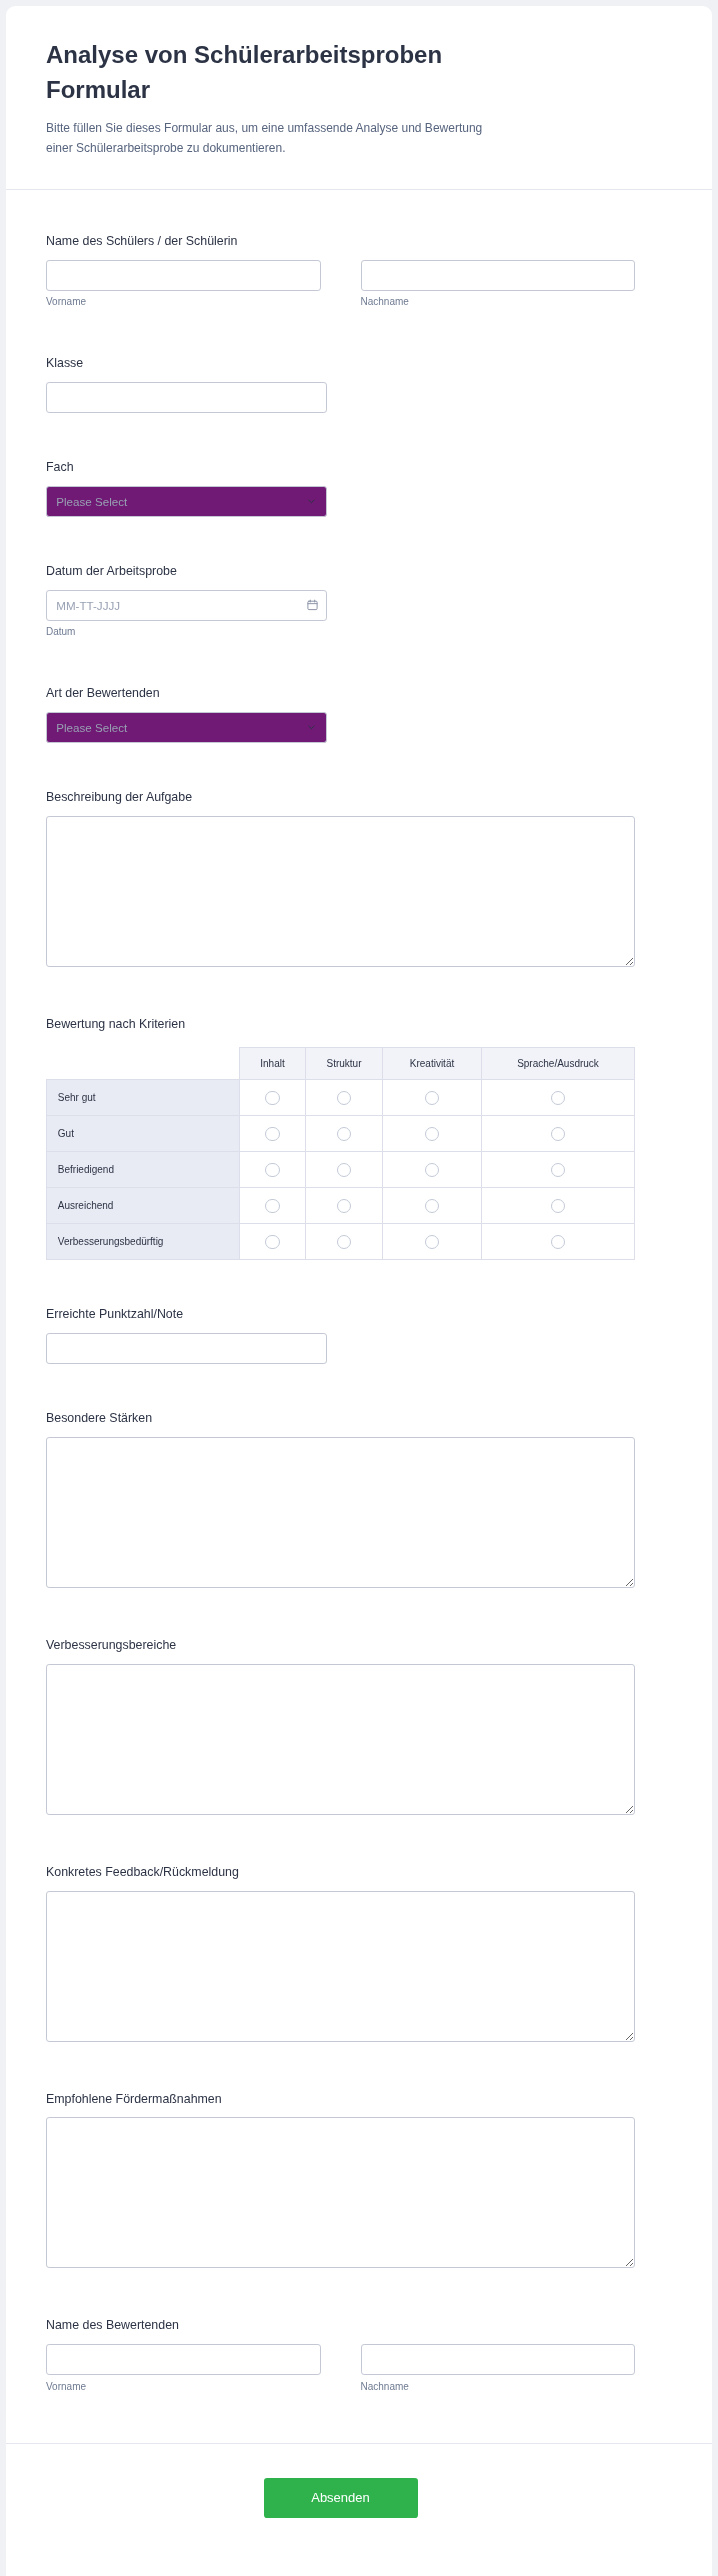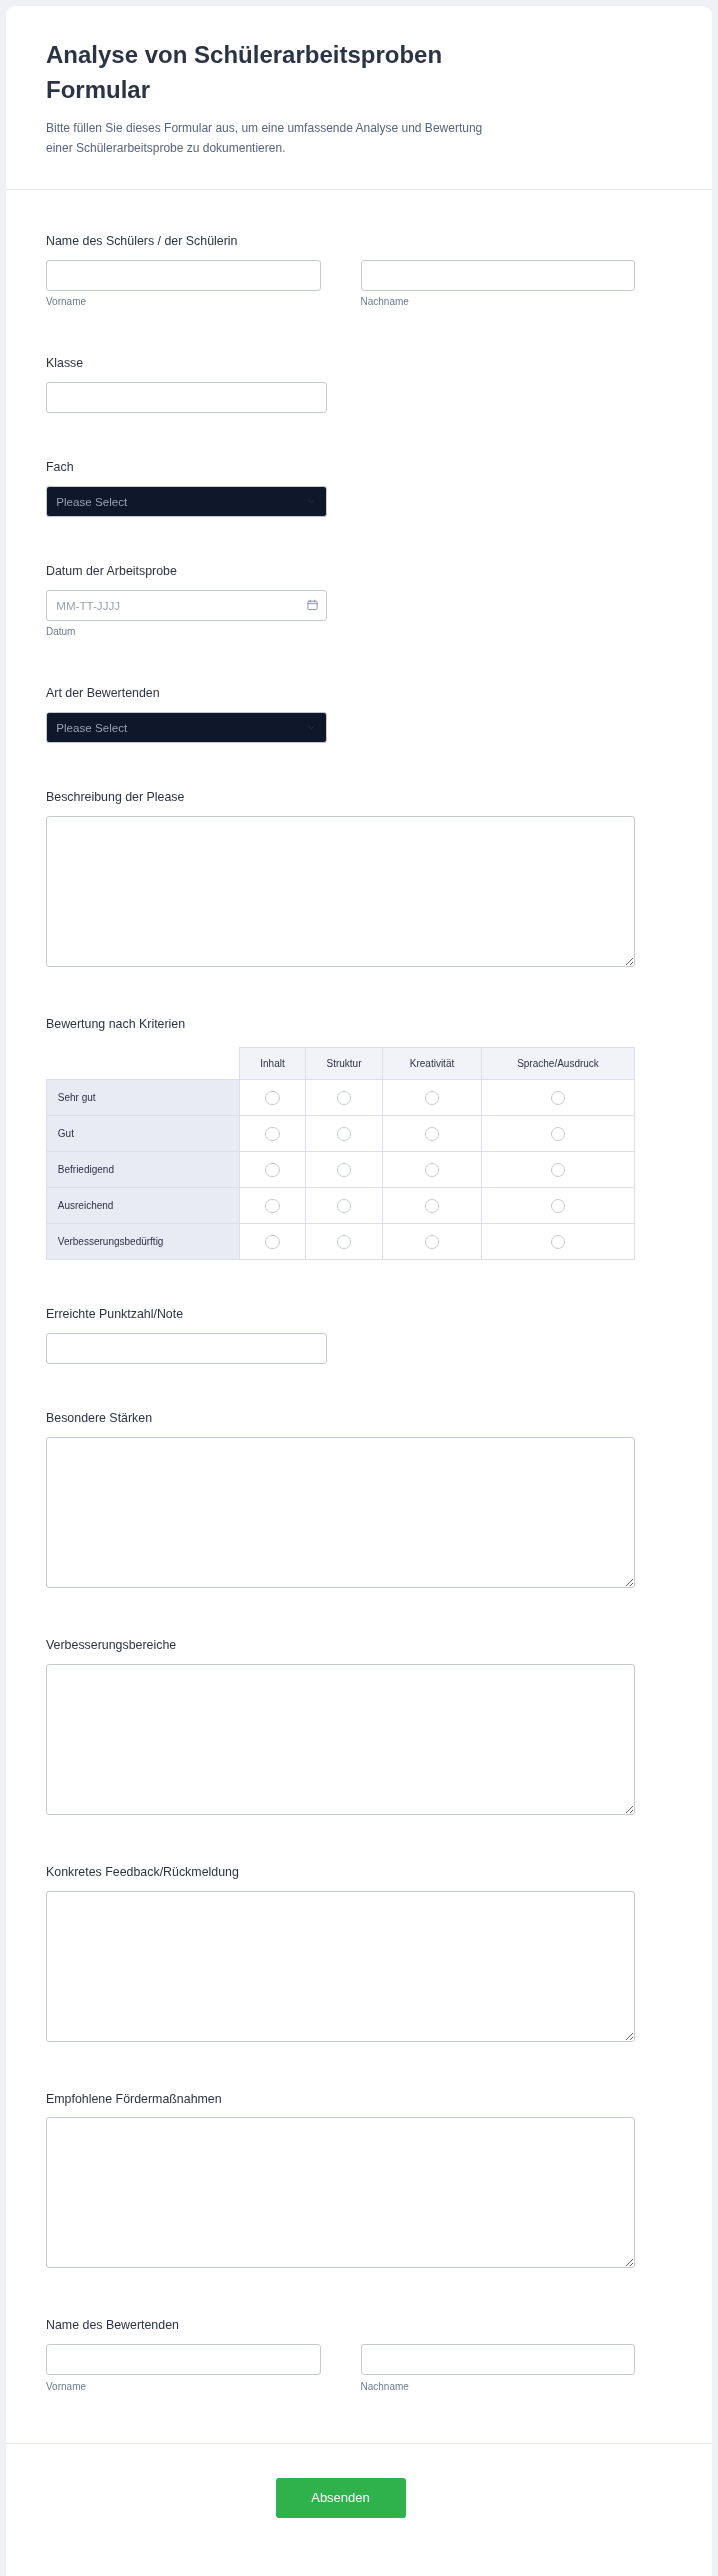--- a/index.html
+++ b/index.html
@@ -91,21 +91,21 @@
     font-size: 10px;
     line-height: 14px;
     color: #6f7b92;
   }
 
   .select-box {
     width: 281px;
     height: 31px;
     border: 0.8px solid #c3c8d4;
     border-radius: 3.1px;
-    background: #0f172a;
+    background: #701a75;
     display: flex;
     align-items: center;
     justify-content: space-between;
     padding: 0 9.3px;
     cursor: pointer;
   }
   .select-placeholder { font-size: 11.6px; color: #98a1b3; }
 
   .date-wrap { position: relative; width: 281px; }
   .date-wrap .text-input { width: 100%; padding-right: 29px; }
@@ -161,21 +161,21 @@
     border-radius: 50%;
     background: #fff;
     margin: 0;
     vertical-align: middle;
     cursor: pointer;
   }
 
   .submit-row { width: 589px; text-align: center; margin-top: 34px; }
   .submit-btn {
     display: inline-block;
-    width: 130px;
+    width: 154px;
     height: 40px;
     border: none;
     border-radius: 3.1px;
     background: #2fb24c;
     color: #ffffff;
     font-family: "Liberation Sans", sans-serif;
     font-size: 13px;
     font-weight: 500;
     cursor: pointer;
   }
@@ -255,21 +255,21 @@
           <span style="display:flex;">
             <svg width="10.8" height="10.8" viewBox="0 0 24 24">
                 <path d="M6 9l6 6 6-6" fill="none" stroke="#2c3345" stroke-width="2.2" stroke-linecap="round" stroke-linejoin="round"></path>
               </svg>
           </span>
         </div>
       </div>
     </div>
 
     <div class="field">
-      <label class="q-label">Beschreibung der Please</label>
+      <label class="q-label">Beschreibung der Aufgabe</label>
       <div class="control">
         <textarea class="area-input" style=""></textarea>
       </div>
     </div>
 
     <div class="field">
       <label class="q-label">Bewertung nach Kriterien</label>
       <table class="matrix">
         <colgroup>
           <col style="width:193px">

